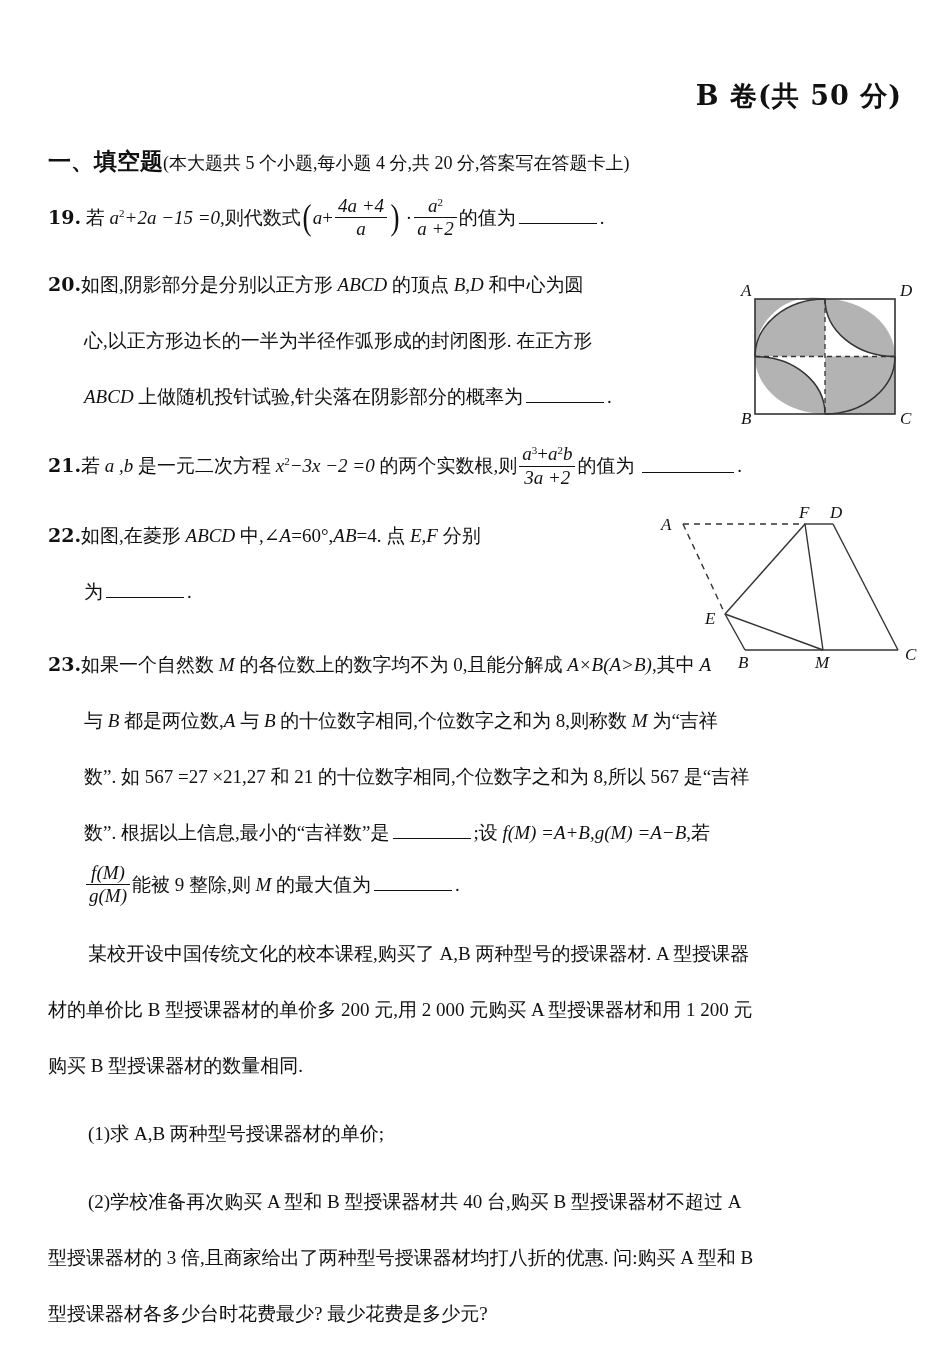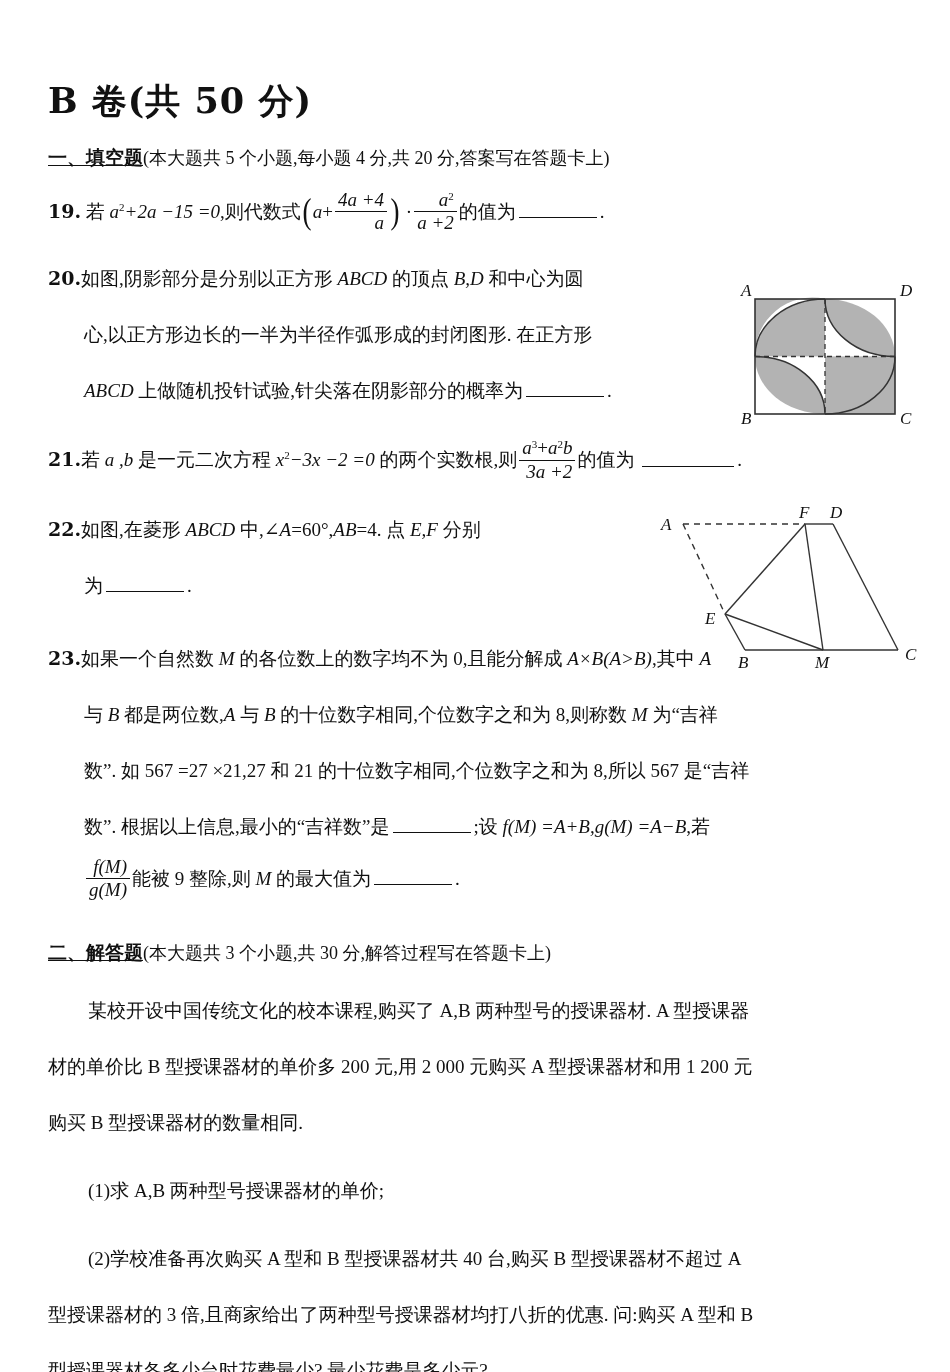--- a/index.html
+++ b/index.html
@@ -18,40 +18,39 @@
   .page {
     position: relative;
     width: 950px;
     height: 1372px;
     box-sizing: border-box;
     padding: 0 48px;
   }
 
   
   .paper-title {
-    text-align: left;
-    font-size: 35px;
+    text-align: right;
+    font-size: 27px;
     font-weight: bold;
     letter-spacing: 1px;
     margin-top: 78px;
-    margin-bottom: 18px;
+    margin-bottom: 30px;
     font-family: "DejaVu Serif", "Liberation Serif", serif;
   }
 
   
   .section-head {
     font-size: 19px;
     margin: 8px 0 14px 0;
     line-height: 1.5;
   }
   .section-head .sec-name {
     font-weight: bold;
     font-family: "DejaVu Sans", sans-serif;
-    font-size: 19px;
-    text-decoration: underline;
+    font-size: 23px;
   }
   .section-head .sec-desc {
     font-size: 18px;
     text-align: right;
   }
 
   
   .problem {
     position: relative;
     font-size: 19px;
@@ -89,21 +88,21 @@
   sup.exn {
     font-size: 11px;
     vertical-align: super;
     font-style: normal;
   }
 
   
   .frac {
     display: inline-block;
     vertical-align: middle;
-    text-align: right;
+    text-align: center;
     font-size: 16px;
     line-height: 1.18;
     margin: 0 2px;
     position: relative;
     top: -2px;
   }
   .frac > .num { display: block; padding: 0 3px; border-bottom: 1.2px solid #111; }
   .frac > .den { display: block; padding: 0 3px; }
 
   .bigparen {
@@ -169,23 +168,20 @@
   </div>
 
   <div class="problem" style="margin-top:16px;">
     <span class="body-line"><span class="pnum">23.</span><span>如果一个自然数</span> <span class="mi">M</span> <span>的各位数上的数字均不为 0,且能分解成</span> <span class="mi">A×B(A&gt;B)</span><span>,其中</span> <span class="mi">A</span></span>
     <span class="body-line indent"><span>与</span> <span class="mi">B</span> <span>都是两位数,</span><span class="mi">A</span> <span>与</span> <span class="mi">B</span> <span>的十位数字相同,个位数字之和为 8,则称数</span> <span class="mi">M</span> <span>为“吉祥</span></span>
     <span class="body-line indent">数”. 如 567 =27 ×21,27 和 21 的十位数字相同,个位数字之和为 8,所以 567 是“吉祥</span>
     <span class="body-line indent"><span>数”. 根据以上信息,最小的“吉祥数”是</span><span class="blank"></span><span>;设</span> <span class="mi">f(M) =A+B,g(M) =A−B</span><span>,若</span></span>
     <span class="body-line indent" style="line-height:48px;"><span class="frac"><span class="num mi">f(M)</span><span class="den mi">g(M)</span></span><span>能被 9 整除,则</span> <span class="mi">M</span> <span>的最大值为</span><span class="blank"></span><span>.</span></span>
   </div>
 
-  <div class="section-head" style="margin-top:34px;">
-    <span class="sec-name">二、解答题</span><span class="sec-desc">(本大题共 3 个小题,共 30 分,解答过程写在答题卡上)</span>
-  </div>
 
   <div class="problem" style="margin-top:14px;">
     <span class="body-line" style="padding-left:40px; margin-top:16px;"><span>某校开设中国传统文化的校本课程,购买了 A,B 两种型号的授课器材. A 型授课器</span></span>
     <span class="body-line">材的单价比 B 型授课器材的单价多 200 元,用 2 000 元购买 A 型授课器材和用 1 200 元</span>
     <span class="body-line">购买 B 型授课器材的数量相同.</span>
     <span class="body-line" style="padding-left:40px; margin-top:12px;"><span>(1)求 A,B 两种型号授课器材的单价;</span></span>
     <span class="body-line" style="padding-left:40px; margin-top:12px;"><span>(2)学校准备再次购买 A 型和 B 型授课器材共 40 台,购买 B 型授课器材不超过 A</span></span>
     <span class="body-line">型授课器材的 3 倍,且商家给出了两种型号授课器材均打八折的优惠. 问:购买 A 型和 B</span>
     <span class="body-line">型授课器材各多少台时花费最少? 最少花费是多少元?</span>
   </div>

